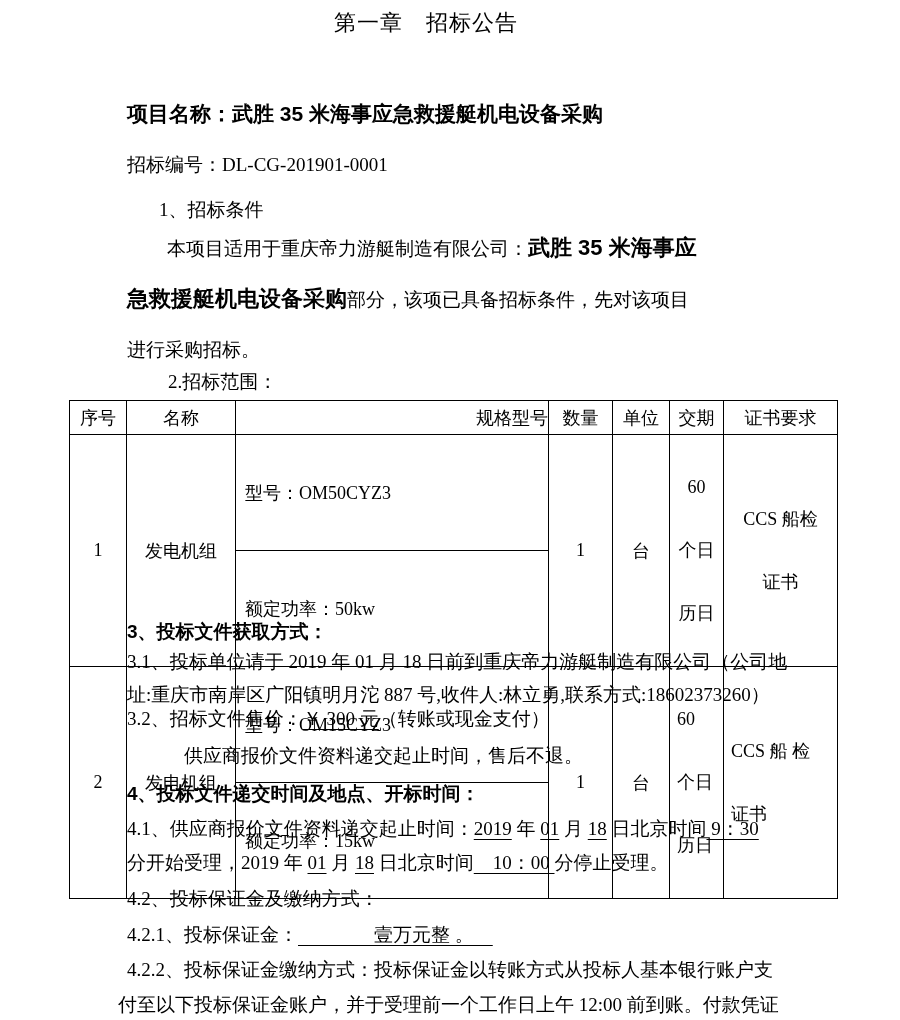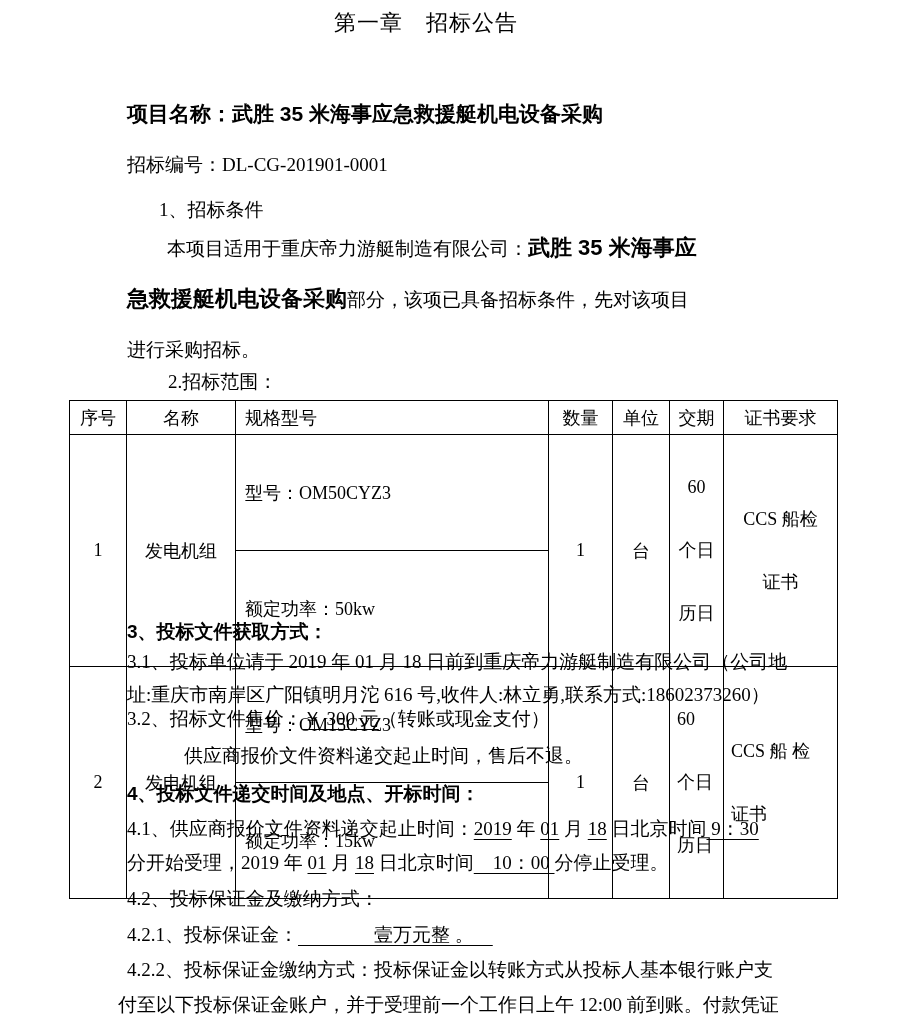--- a/index.html
+++ b/index.html
@@ -11,21 +11,21 @@
   .hei{font-family:"Liberation Sans","DejaVu Sans",sans-serif;font-weight:bold;}
   .proj{font-size:21px;text-align:right;}
   .b{font-family:"Liberation Sans","DejaVu Sans",sans-serif;font-weight:bold;font-size:22px;}
   .u{text-decoration:underline;text-underline-offset:4px;}
   .indent1{text-indent:40px;}
   table.scope{position:absolute;top:400px;left:69px;border-collapse:collapse;
               font-size:18px;table-layout:fixed;padding-left:39px;}
   .scope th,.scope td{border:1px solid #000;font-weight:normal;text-align:center;
               vertical-align:middle;padding:0;overflow:hidden;white-space:pre;}
   .scope th{height:33px;}
-  .scope th.left{text-align:left;padding-left:9px;}
+  .scope th.left{text-align:right;padding-left:9px;}
   .scope td.spec{text-align:left;padding-left:9px;height:35px;}
   .scope td .ln{line-height:21px;}
   .scope td.leftcell{text-align:left;padding-left:7px;}
 </style>
 </head>
 <body>
 
 <div class="page">
 
   <div class="title">第一章　招标公告</div>
@@ -98,21 +98,21 @@
       </td>
     </tr>
     <tr>
       <td class="spec">额定功率：15kw</td>
     </tr>
   </tbody>
     </table>
 
   <div class="abs hei" style="top:620px;left:127px;">3、投标文件获取方式：</div>
   <div class="abs" style="top:650px;left:127px;">3.1、投标单位请于 2019 年 01 月 18 日前到重庆帝力游艇制造有限公司（公司地</div>
-  <div class="abs" style="top:683px;left:127px;">址:重庆市南岸区广阳镇明月沱 616 号,收件人:林立勇,联系方式:18602373260）</div>
+  <div class="abs" style="top:683px;left:127px;">址:重庆市南岸区广阳镇明月沱 887 号,收件人:林立勇,联系方式:18602373260）</div>
   <div class="abs" style="top:707px;left:127px;"><span>3.2、招标文件售价：</span><span class="u">￥ 300 元</span><span>（转账或现金支付）</span></div>
   <div class="abs" style="top:744px;left:184px;">供应商报价文件资料递交起止时间，售后不退。</div>
 
   <div class="abs hei" style="top:782px;left:127px;">4、投标文件递交时间及地点、开标时间：</div>
   <div class="abs" style="top:817px;left:127px;"><span>4.1、供应商报价文件资料递交起止时间：</span><span class="u">2019</span><span> 年 </span><span class="u">01</span><span> 月 </span><span class="u">18</span><span> 日北京时间</span><span class="u"> 9：30</span></div>
   <div class="abs" style="top:851px;left:127px;"><span>分开始受理，2019 年 </span><span class="u">01</span><span> 月 </span><span class="u">18</span><span> 日北京时间</span><span class="u">　10：00 </span><span>分停止受理。</span></div>
   <div class="abs" style="top:887px;left:127px;">4.2、投标保证金及缴纳方式：</div>
   <div class="abs" style="top:923px;left:127px;"><span>4.2.1、投标保证金：</span><span class="u">　　　　壹万元整 。　</span></div>
   <div class="abs" style="top:958px;left:127px;">4.2.2、投标保证金缴纳方式：投标保证金以转账方式从投标人基本银行账户支</div>
   <div class="abs" style="top:993px;left:118px;">付至以下投标保证金账户，并于受理前一个工作日上午 12:00 前到账。付款凭证</div>

